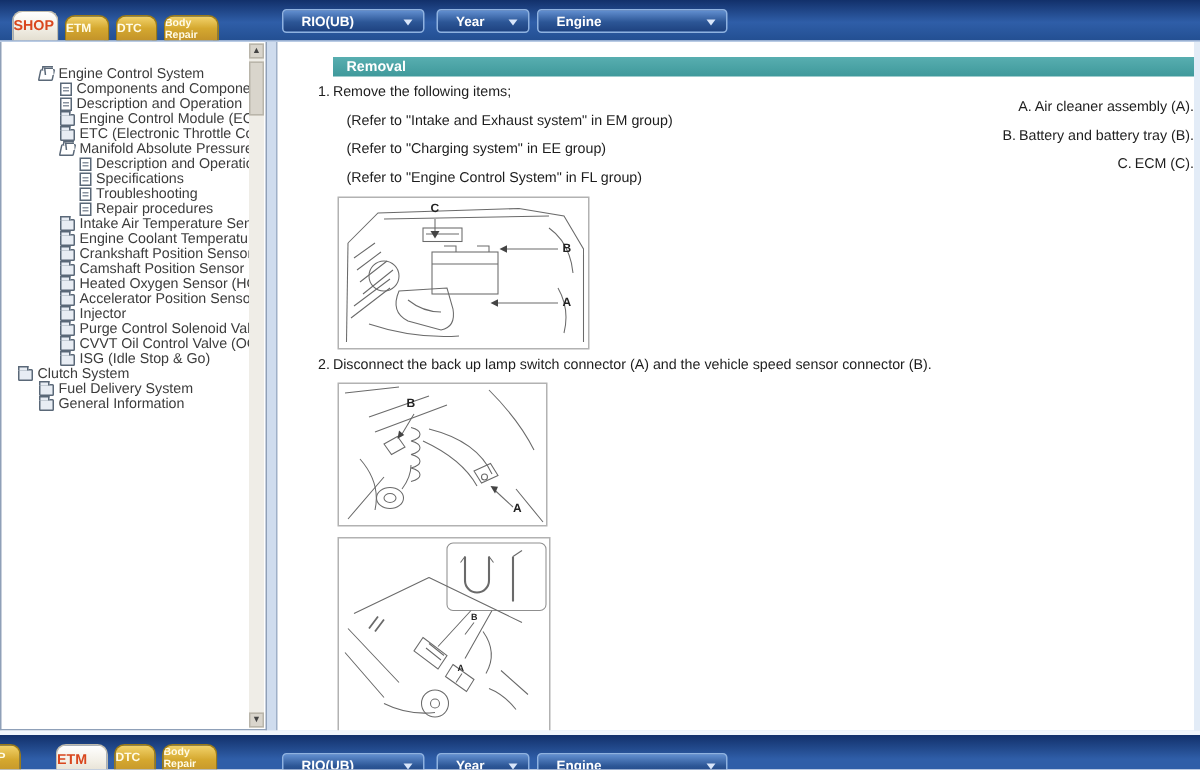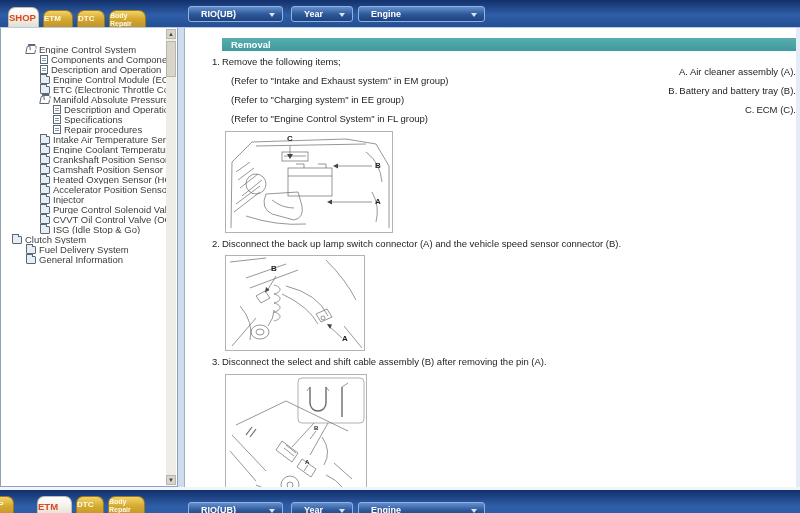--- a/index.html
+++ b/index.html
@@ -140,20 +140,24 @@
       <div class="tree-row lv3">
         <span class="tree-ic ic-page"></span>
         <span>Description and Operation</span>
       </div>
 
       <div class="tree-row lv3">
         <span class="tree-ic ic-page"></span>
         <span>Specifications</span>
       </div>
 
+      <div class="tree-row lv3">
+        <span class="tree-ic ic-page"></span>
+        <span>Troubleshooting</span>
+      </div>
 
 
       <div class="tree-row lv3">
         <span class="tree-ic ic-page"></span>
         <span>Repair procedures</span>
       </div>
 
       <div class="tree-row lv2">
         <span class="tree-ic ic-closed"></span>
         <span>Intake Air Temperature Sensor (IATS)</span>
@@ -297,23 +301,20 @@
         <polygon points="43.5,34 39,36.5 40,31" fill="#444" stroke="none"></polygon>
         <path d="M116,82 L103,70"></path>
         <polygon points="106,68.5 101,68 104,73" fill="#444" stroke="none"></polygon>
         <path d="M14,50 q14,16 10,34"></path>
       </g>
     </svg>
     <span class="fig-label" style="left:45px; top:8px;">B</span>
     <span class="fig-label" style="left:116px; top:78px;">A</span>
   </div>
 
-  <div class="step">
-    <span class="num">3.</span><span>Disconnect the select and shift cable assembly (B) after removing the pin (A).</span>
-  </div>
 
   <div class="figure fig3">
     <svg width="142" height="131" viewBox="0 0 142 131">
       <g fill="none" stroke="#6a6a6a" stroke-width="0.7">
         <rect x="72" y="3" width="66" height="45" rx="4" stroke="#8f8f8f"></rect>
         <path d="M84,12 L84,28 A8,8 0 0 0 100,28 L100,12" stroke-width="1.4"></path>
         <path d="M84,12 l-3,4 M100,12 l3,4"></path>
         <path d="M116,12 L116,42" stroke-width="1.4"></path>
         <path d="M116,12 l6,-4"></path>
         <path d="M88,48 L66,72 M102,48 L84,80"></path>

